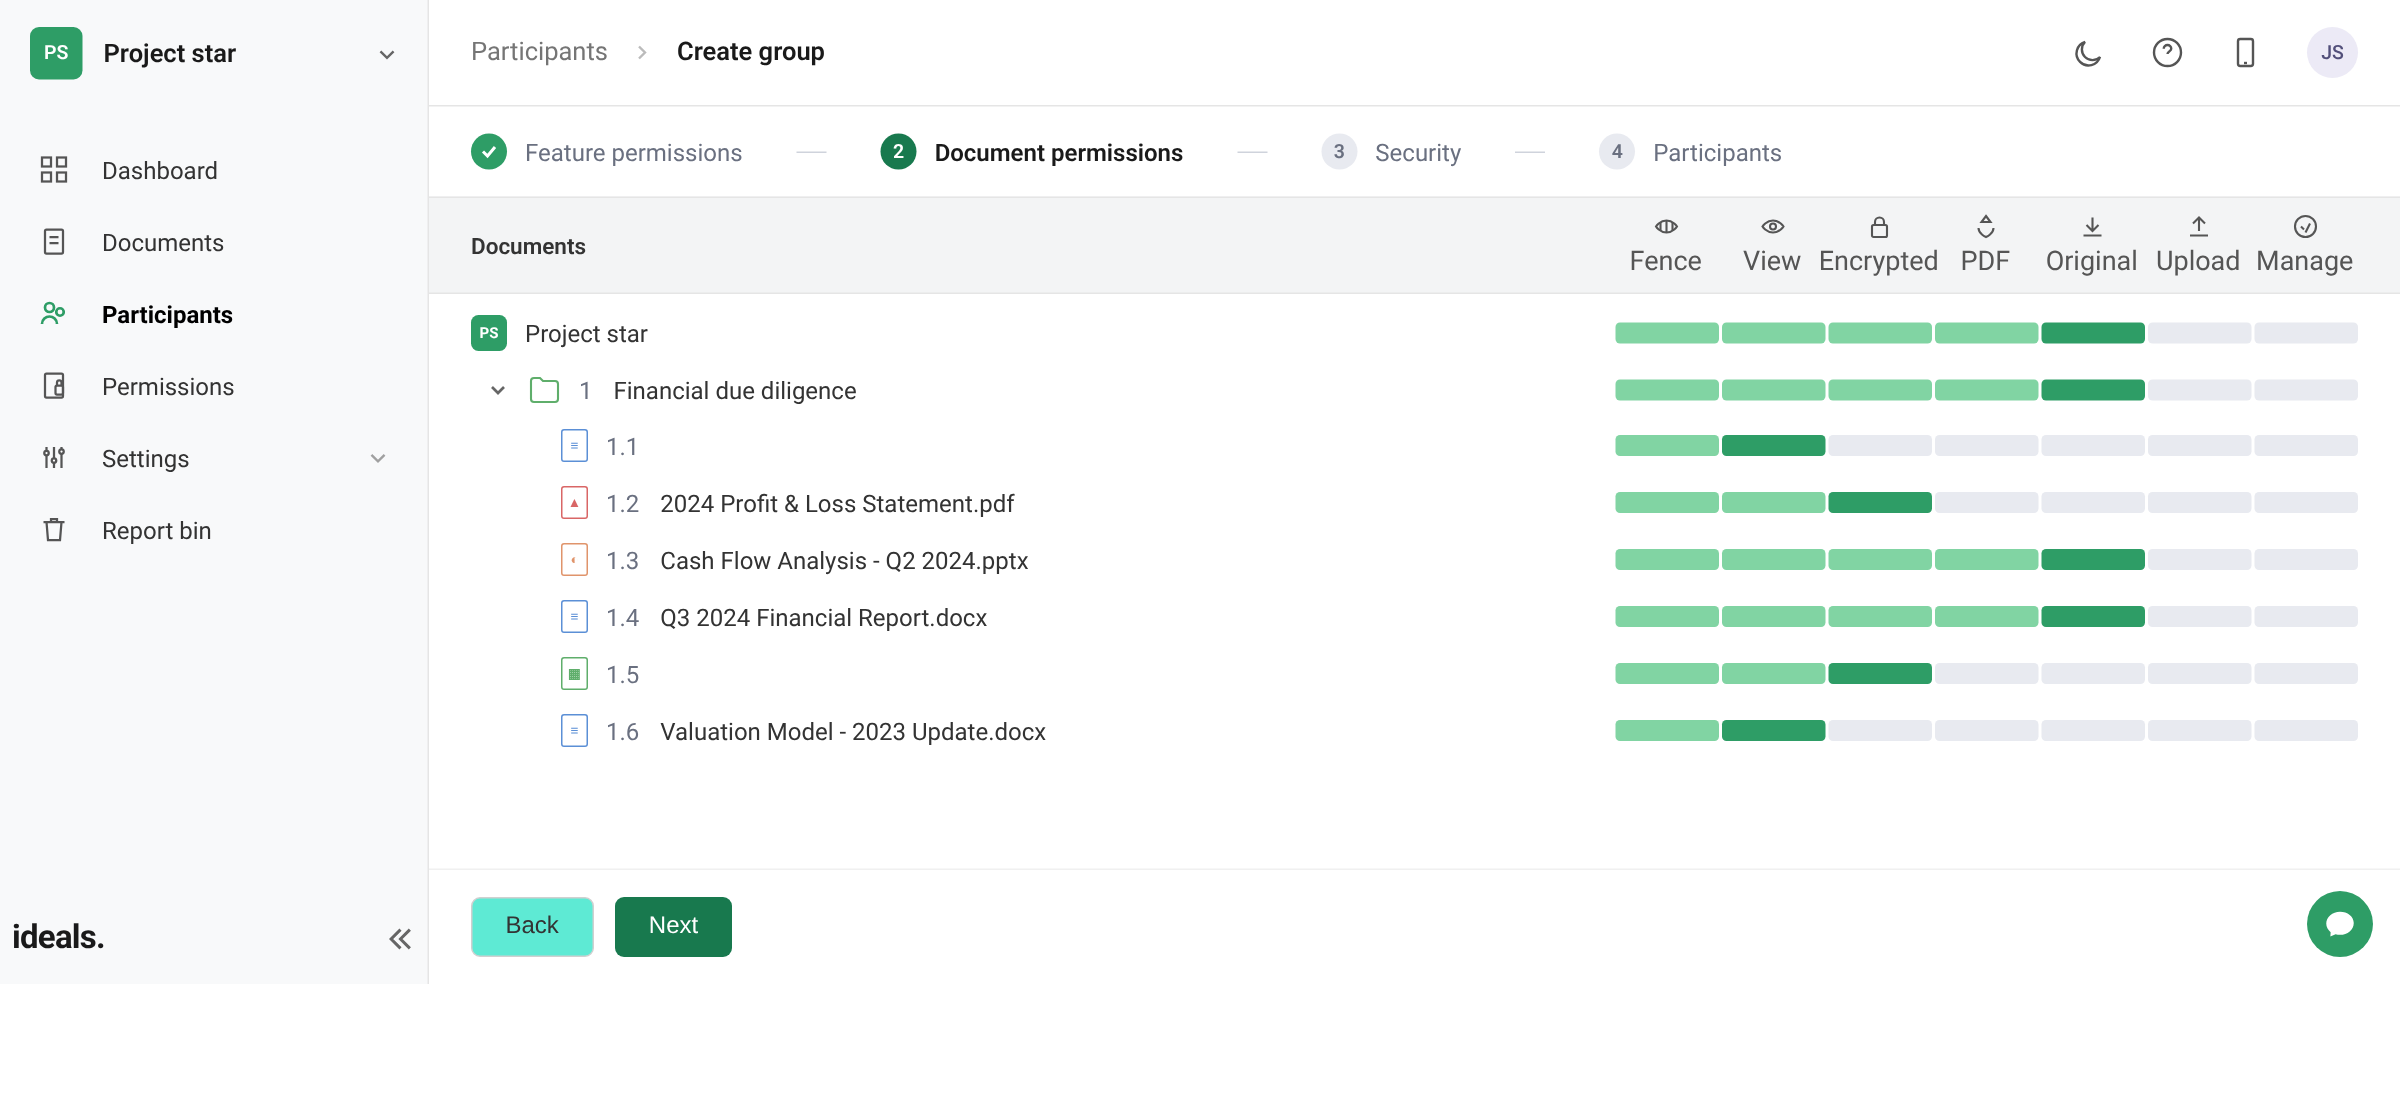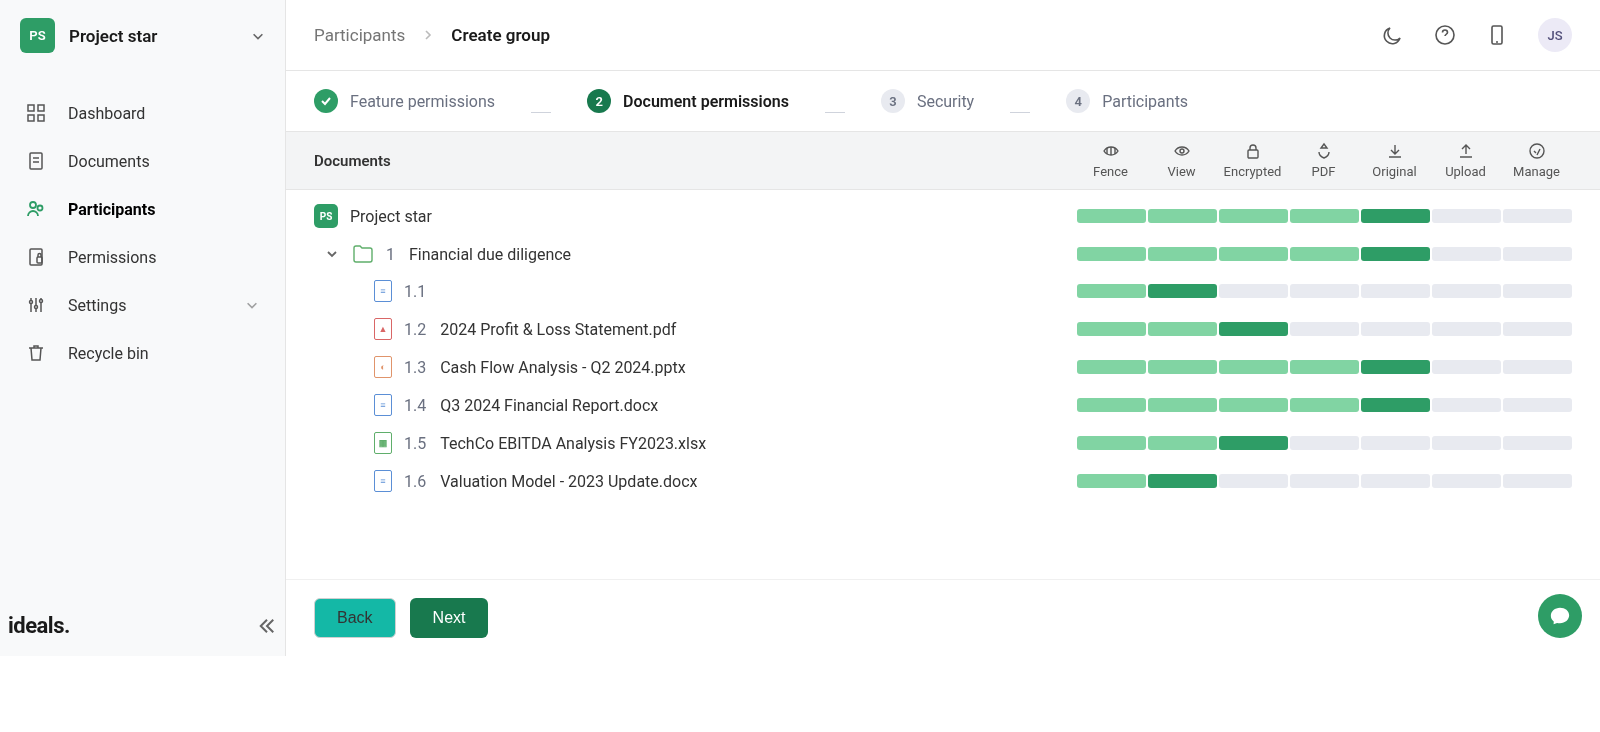--- a/index.html
+++ b/index.html
@@ -29,35 +29,35 @@
 .topbar { display: flex; align-items: center; padding: 18px 28px; border-bottom: 1px solid #e5e5e5; }
 .breadcrumb { display: flex; align-items: center; gap: 18px; font-size: 17px; }
 .crumb-link { color: #757575; }
 .crumb-sep { color: #bbb; }
 .crumb-current { font-weight: 600; color: #1a1a1a; }
 .topbar-icons { margin-left: auto; display: flex; align-items: center; gap: 30px; text-align: right; }
 .top-icon { width: 22px; height: 22px; color: #555; cursor: pointer; display:flex; align-items:center; justify-content:center;}
 .avatar { width: 34px; height: 34px; border-radius: 999px; background: #eceaf6; display: flex; align-items: center; justify-content: center; color: #524f7a; font-size: 13px; font-weight: 500; }
 
 
-.stepper { display: flex; align-items: flex-end; gap: 36px; padding: 18px 28px; font-size: 16px; }
+.stepper { display: flex; align-items: center; gap: 36px; padding: 18px 28px; font-size: 16px; }
 .step { display: flex; align-items: center; gap: 12px; }
 .step-circle { width: 24px; height: 24px; border-radius: 999px; display: flex; align-items: center; justify-content: center; font-size: 13px; font-weight: 600; }
 .step.done .step-circle { background: #2e9d66; color: #fff; }
 .step.current .step-circle { background: #18794e; color: #fff; }
 .step.pending .step-circle { background: #e8eaf0; color: #6a7080; }
 .step-label { color: #6a7080; }
 .step.current .step-label { color: #1a1a1a; font-weight: 600; }
 .step-sep { width: 20px; height: 1px; background: #cfd3dc; }
 
 
 .doc-header { display: flex; align-items: center; background: #f3f4f5; border-top: 1px solid #e5e5e5; border-bottom: 1px solid #e5e5e5; padding: 10px 28px; }
 .doc-header .col-name { flex: 1; font-weight: 600; font-size: 15px; color: #333; }
 .perm-cols { display: flex; }
-.perm-col { width: 71px; display: flex; flex-direction: column; align-items: center; gap: 4px; color: #555; font-size: 13px; }
+.perm-col { width: 71px; display: flex; flex-direction: column; align-items: center; gap: 4px; color: #555; font-size: 18px; }
 .perm-col .icon { width: 18px; height: 18px; }
 
 
 .tree { padding: 6px 0; }
 .row { display: flex; align-items: center; padding: 8px 28px; }
 .row .doc-area { flex: 1; display: flex; align-items: center; gap: 12px; font-size: 16px; }
 .row .indent-0 { padding-left: 0; }
 .row .indent-1 { padding-left: 10px; }
 .row .indent-2 { padding-left: 60px; }
 .expand-caret { width: 16px; height: 16px; display: flex; align-items: center; justify-content: center; color: #666; cursor: pointer; }
@@ -73,21 +73,21 @@
 
 
 .perm-bar-group { display: flex; gap: 2px; }
 .perm-segment { width: 69px; height: 14px; border-radius: 3px; background: #e8eaf0; cursor: pointer; }
 .perm-segment.light { background: #81d4a3; }
 .perm-segment.dark { background: #2e9d66; }
 
 
 .footer { position: absolute; bottom: 0; left: 0; right: 0; padding: 18px 28px; display: flex; gap: 14px; background: #fff; border-top:1px solid #f0f0f0;}
 .btn { padding: 10px 22px; border-radius: 6px; font-size: 16px; cursor: pointer; border: 1px solid transparent; }
-.btn-secondary { background: #14b8a6; border-color: #d0d0d0; color: #333; }
+.btn-secondary { background: #5eead4; border-color: #d0d0d0; color: #333; }
 .btn-primary { background: #18794e; color: #fff; }
 
 
 .chat-bubble { position: absolute; right: 18px; bottom: 18px; width: 44px; height: 44px; border-radius: 999px; background: #2e9d66; display: flex; align-items: center; justify-content: center; cursor: pointer; }
 .chat-bubble svg { width: 22px; height: 22px; color: #fff; }
 
 svg { display: block; }
 </style>
 </head>
 <body>
@@ -156,21 +156,21 @@
         <svg class="sub-chevron" viewBox="0 0 16 16" fill="none" stroke="#666" stroke-width="1.8">
             <path d="M3 6l5 5 5-5"></path>
           </svg>
       </div>
       <div class="nav-item">
         <span class="icon">
             <svg viewBox="0 0 20 20" fill="none" stroke="#555" stroke-width="1.5">
               <path d="M3 5h14M8 5V3h4v2M5 5l1 12h8l1-12"></path>
             </svg>
           </span>
-        <span class="label">Recycle bin</span>
+        <span class="label">Report bin</span>
       </div>
     </nav>
     <div class="sidebar-footer">
       <div class="brand">ideals.</div>
       <div class="collapse-btn">
         <svg viewBox="0 0 16 16" fill="none" stroke="#666" stroke-width="1.6">
             <path d="M8 3L3 8l5 5M13 3L8 8l5 5"></path>
           </svg>
       </div>
     </div>
@@ -405,21 +405,20 @@
               <div class="perm-segment light"></div>
               <div class="perm-segment dark"></div>
               <div class="perm-segment"></div>
               <div class="perm-segment"></div>
             </div>
           </div>
           <div class="row">
             <div class="doc-area indent-2">
               <div class="file-icon file-xlsx">▦</div>
               <span class="doc-num">1.5</span>
-              <span class="doc-name">TechCo EBITDA Analysis FY2023.xlsx</span>
             </div>
             <div class="perm-bar-group">
               <div class="perm-segment light"></div>
               <div class="perm-segment light"></div>
               <div class="perm-segment dark"></div>
               <div class="perm-segment"></div>
               <div class="perm-segment"></div>
               <div class="perm-segment"></div>
               <div class="perm-segment"></div>
             </div>

